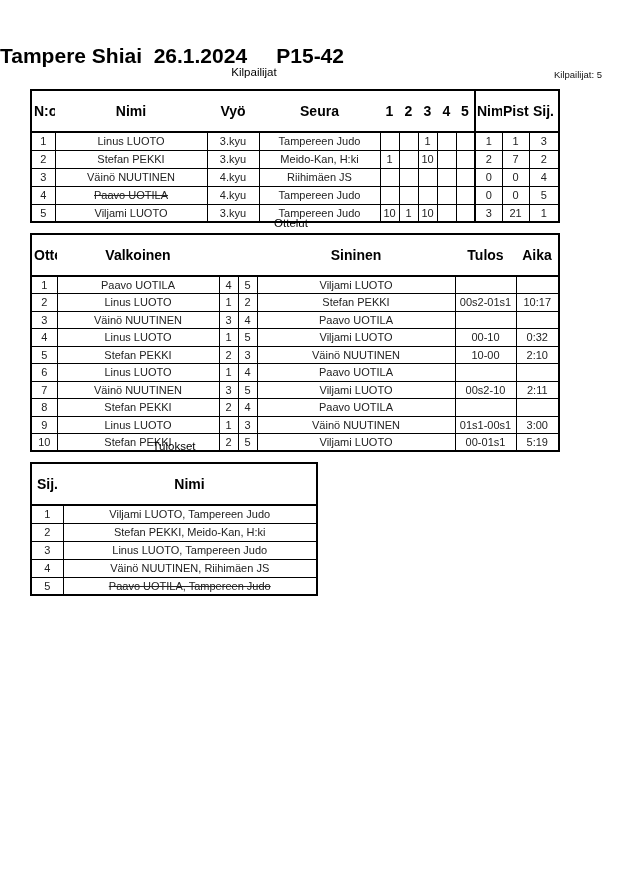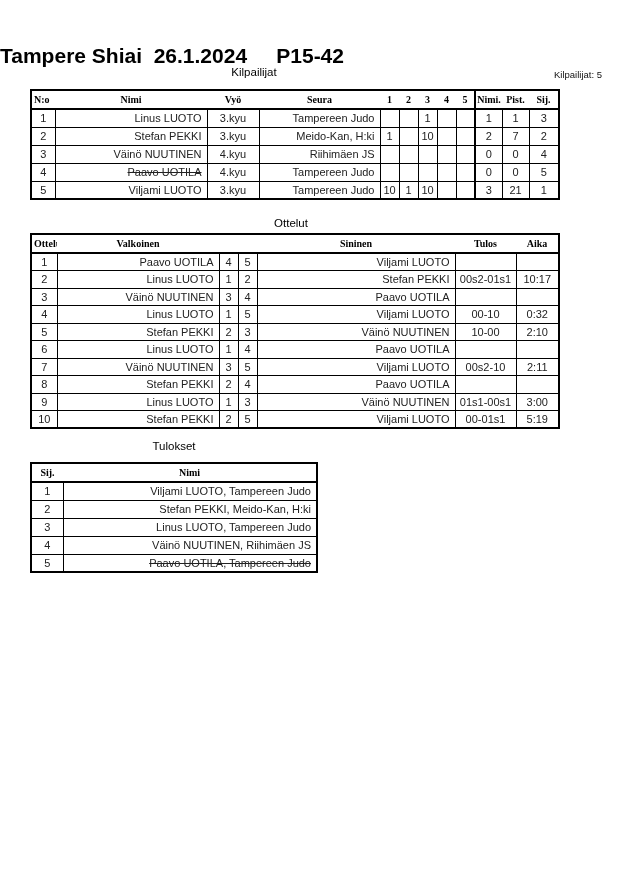--- a/index.html
+++ b/index.html
@@ -26,37 +26,37 @@
   .competitor-count {
     position: absolute; top: 69px; right: 28px;
     font-size: 9.5px; color: #111;
   }
   table {
     position: absolute;
     border-collapse: collapse; table-layout: fixed;
     border: 2px solid #000; background: #fff;
   }
   th {
-    font-size: 10px; font-weight: bold; color: #000;
+    font-size: 14px; font-weight: bold; color: #000;
     border: none; border-bottom: 2px solid #000;
-    height: 19px; text-align: center; padding: 0 1px;
-    overflow: hidden; white-space: nowrap; font-family: Liberation Serif, serif;
+    height: 19px; text-align: center; padding: 12px 1px;
+    overflow: hidden; white-space: nowrap;
   }
   td {
     font-size: 11px; color: #222;
     border: 1px solid #000;
     overflow: hidden; white-space: nowrap;
   }
   .t1 { left: 30px; top: 89px;  width: 528px; }
   .t2 { left: 30px; top: 233px; width: 528px; }
   .t3 { left: 30px; top: 462px; width: 286px; }
   .t1 td { height: 18px; }
   .t2 td { height: 17.5px; }
   .t3 td { height: 18px; }
-  .l { text-align: right; padding: 0 5px; }
+  .l { text-align: center; padding: 0 5px; }
   .c { text-align: center; padding: 0 1px; }
   .thL { text-align: left; padding-left: 2px; }
   .bL2 { border-left: 2px solid #000; }
   .struck { text-decoration: line-through; }
 </style>
 </head>
 <body>
 
 <div class="page-title">Tampere Shiai  26.1.2024     P15-42</div>
 <div class="section-title subtitle-kilpailijat">Kilpailijat</div>

